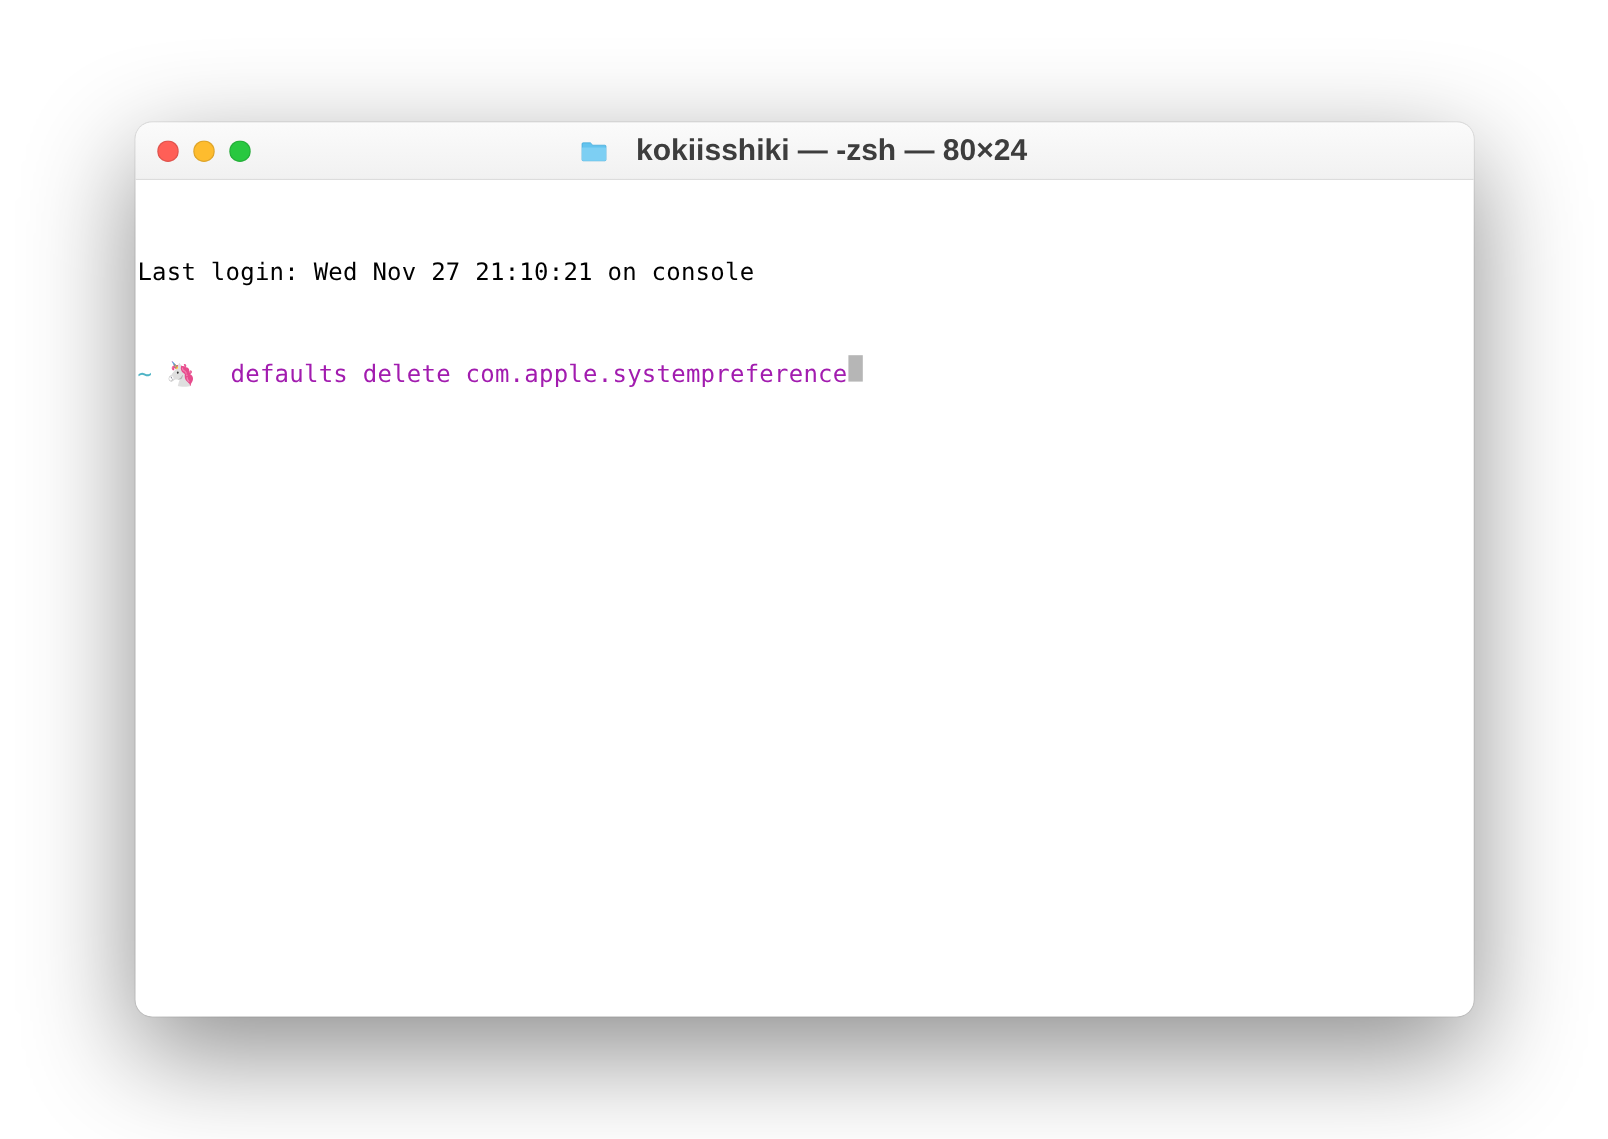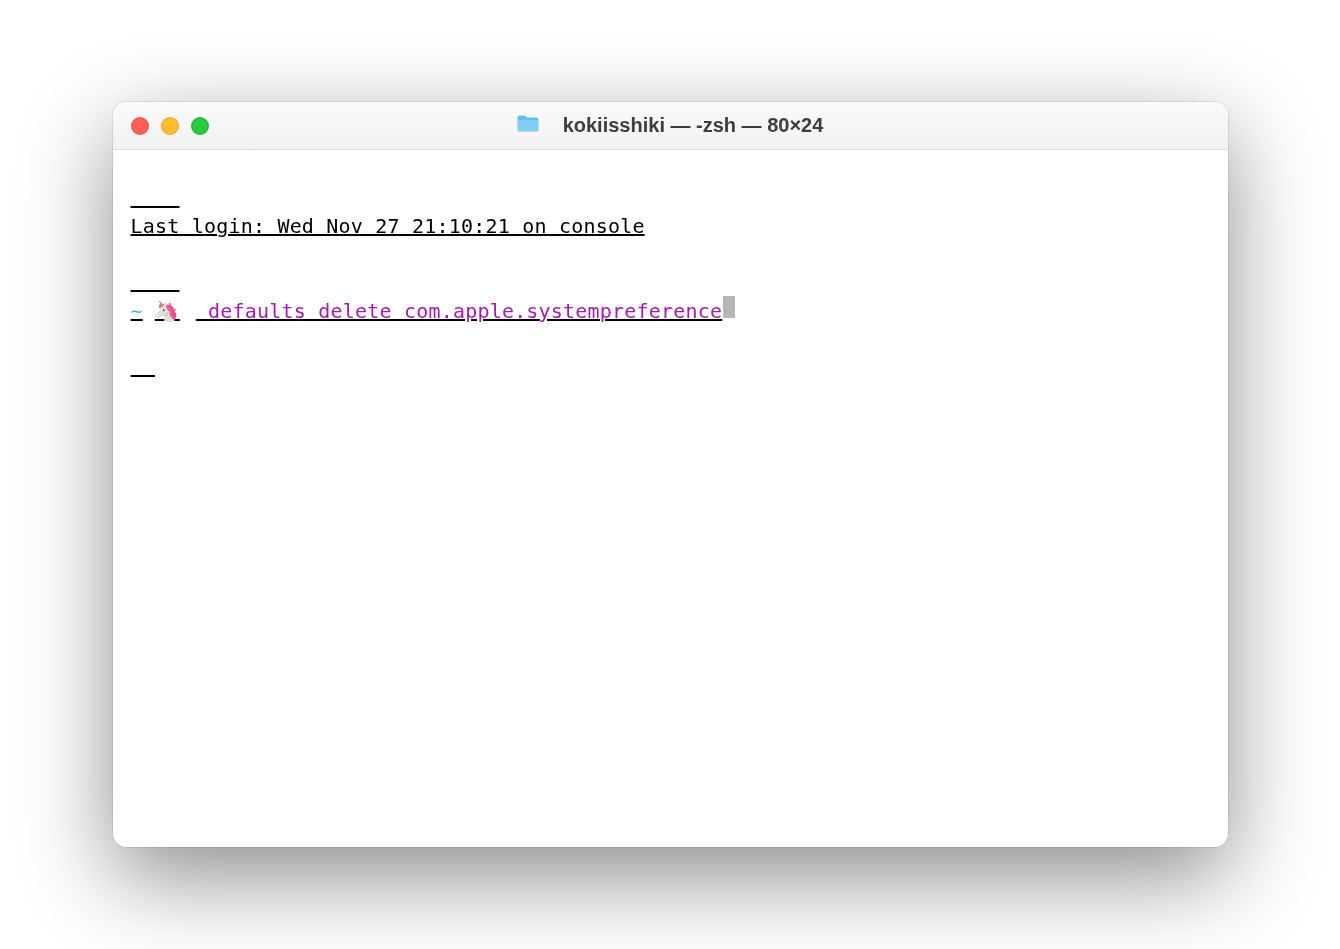--- a/index.html
+++ b/index.html
@@ -48,43 +48,42 @@
       height: 18px;
       border-radius: 50%;
       border: 1px solid rgba(0,0,0,0.12);
     }
     .light.red { background: #ff5f57; }
     .light.yellow { background: #febc2e; }
     .light.green { background: #28c840; }
     .title-center {
       flex: 1;
       display: flex;
-      align-items: flex-start;
+      align-items: center;
       justify-content: center;
       gap: 24px;
-      font-size: 20px;
+      font-size: 25px;
       font-weight: 700;
       color: #3d3d3d;
     }
     .folder-icon {
       display: inline-flex;
       align-items: center;
     }
     .terminal-body {
       flex: 1;
       background: #ffffff;
-      padding: 6px 18px;
+      padding: 6px 2px;
       font-family: "Menlo", "SF Mono", "Monaco", "Consolas", monospace;
       font-size: 20px;
       line-height: 28px;
       color: #000000;
       white-space: pre;
       overflow: hidden;
       letter-spacing: 0.2px;
-      text-decoration: underline;
     }
     .prompt-line {
       display: flex;
       align-items: baseline;
       flex-wrap: nowrap;
     }
     .prompt-tilde {
       color: #4fb4c6;
       margin-right: 12px;
     }

